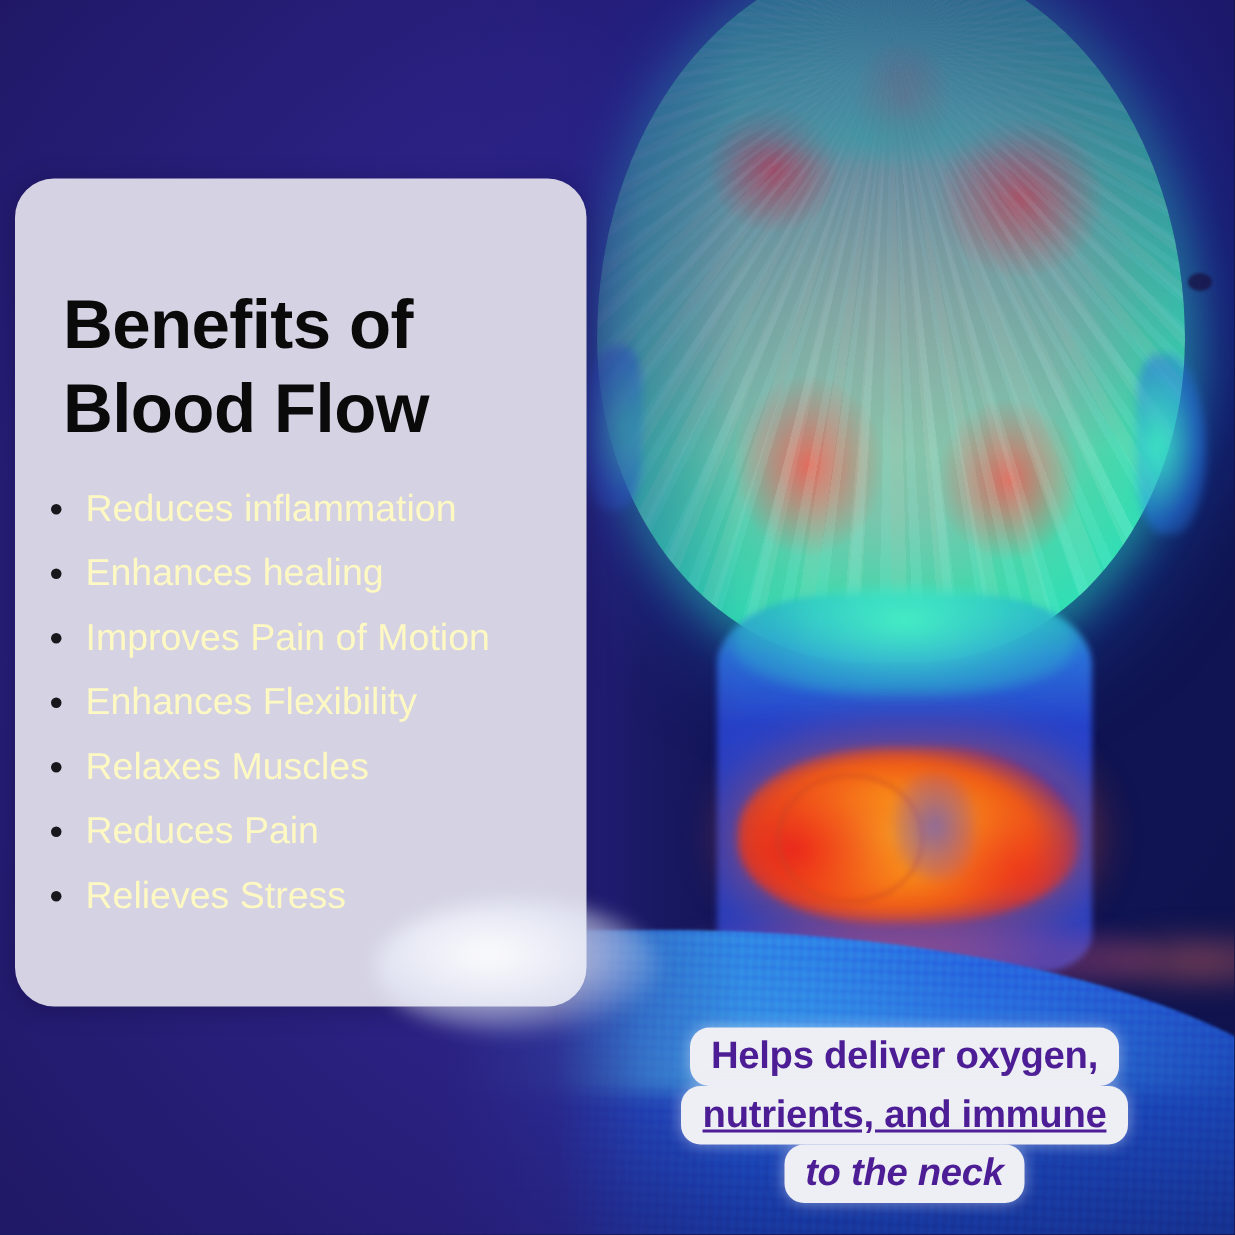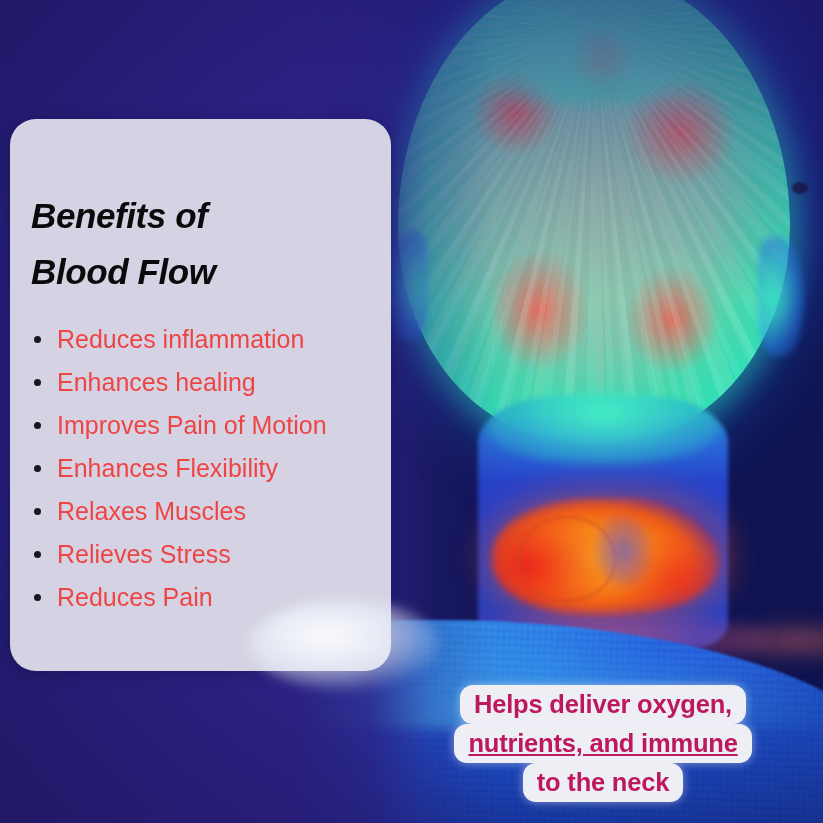--- a/index.html
+++ b/index.html
@@ -242,47 +242,46 @@
     left: 250px; top: 600px;
     width: 190px; height: 90px;
     border-radius: 50%;
     background: radial-gradient(ellipse at 40% 40%, rgba(255,255,255,0.92) 0%, rgba(235,242,255,0.55) 45%, rgba(200,225,255,0) 78%);
     filter: blur(6px);
     pointer-events: none;
   }
 
   .card-title {
     position: absolute;
-    left: 31px;
+    left: 42px;
     top: 188px;
     width: 330px;
-    font-size: 35px;
+    font-size: 46px;
     line-height: 56px;
     font-weight: 900;
     letter-spacing: -0.4px;
     color: #0a0a0a;
-    font-style: italic;
   }
   .card-title .tline { display: block; }
 
   .benefits-list {
     position: absolute;
     left: 33px;
     top: 318px;
     width: 346px;
     margin: 0;
     padding: 0;
     list-style: none;
   }
   .benefits-list li {
     position: relative;
     padding-left: 24px;
     font-size: 25px;
     line-height: 43px;
-    color: #ef4444;
+    color: #fef9c3;
     font-weight: 400;
     white-space: nowrap;
   }
   .benefits-list li .bullet {
     position: absolute;
     left: 1px;
     top: 18px;
     width: 7px;
     height: 7px;
     border-radius: 50%;
@@ -295,32 +294,32 @@
     left: 423px;
     top: 685px;
     width: 360px;
     text-align: center;
   }
   .caption .cline {
     display: block;
     font-size: 25.5px;
     font-weight: 800;
     line-height: 28px;
-    color: #be185d;
+    color: #4c1d95;
     letter-spacing: -0.2px;
   }
   .caption .cline > span {
     display: inline-block;
     background: #eeeef5;
     padding: 5px 14px 6px 14px;
     border-radius: 13px;
     box-shadow: 0 0 10px rgba(240,242,252,0.5);
   }
   .caption .cline.l2 > span { border-radius: 13px; text-decoration: underline; }
-  .caption .cline.l3 > span { border-radius: 13px; }
+  .caption .cline.l3 > span { border-radius: 13px; font-style: italic; }
 </style>
 </head>
 <body>
 
 <div id="poster">
 
   <div class="photo-layer">
     <div class="thermal-bg"></div>
 
     <div class="head">
@@ -373,25 +372,25 @@
     <li>
       <span class="bullet"></span>
       <span>Enhances Flexibility</span>
     </li>
     <li>
       <span class="bullet"></span>
       <span>Relaxes Muscles</span>
     </li>
     <li>
       <span class="bullet"></span>
+      <span>Reduces Pain</span>
+    </li>
+    <li>
+      <span class="bullet"></span>
       <span>Relieves Stress</span>
-    </li>
-    <li>
-      <span class="bullet"></span>
-      <span>Reduces Pain</span>
     </li>
   </ul>
 
   <div class="caption">
     <span class="cline l1"><span>Helps deliver oxygen,</span></span>
     <span class="cline l2"><span>nutrients, and immune</span></span>
     <span class="cline l3"><span>to the neck</span></span>
   </div>
 
 </div>

